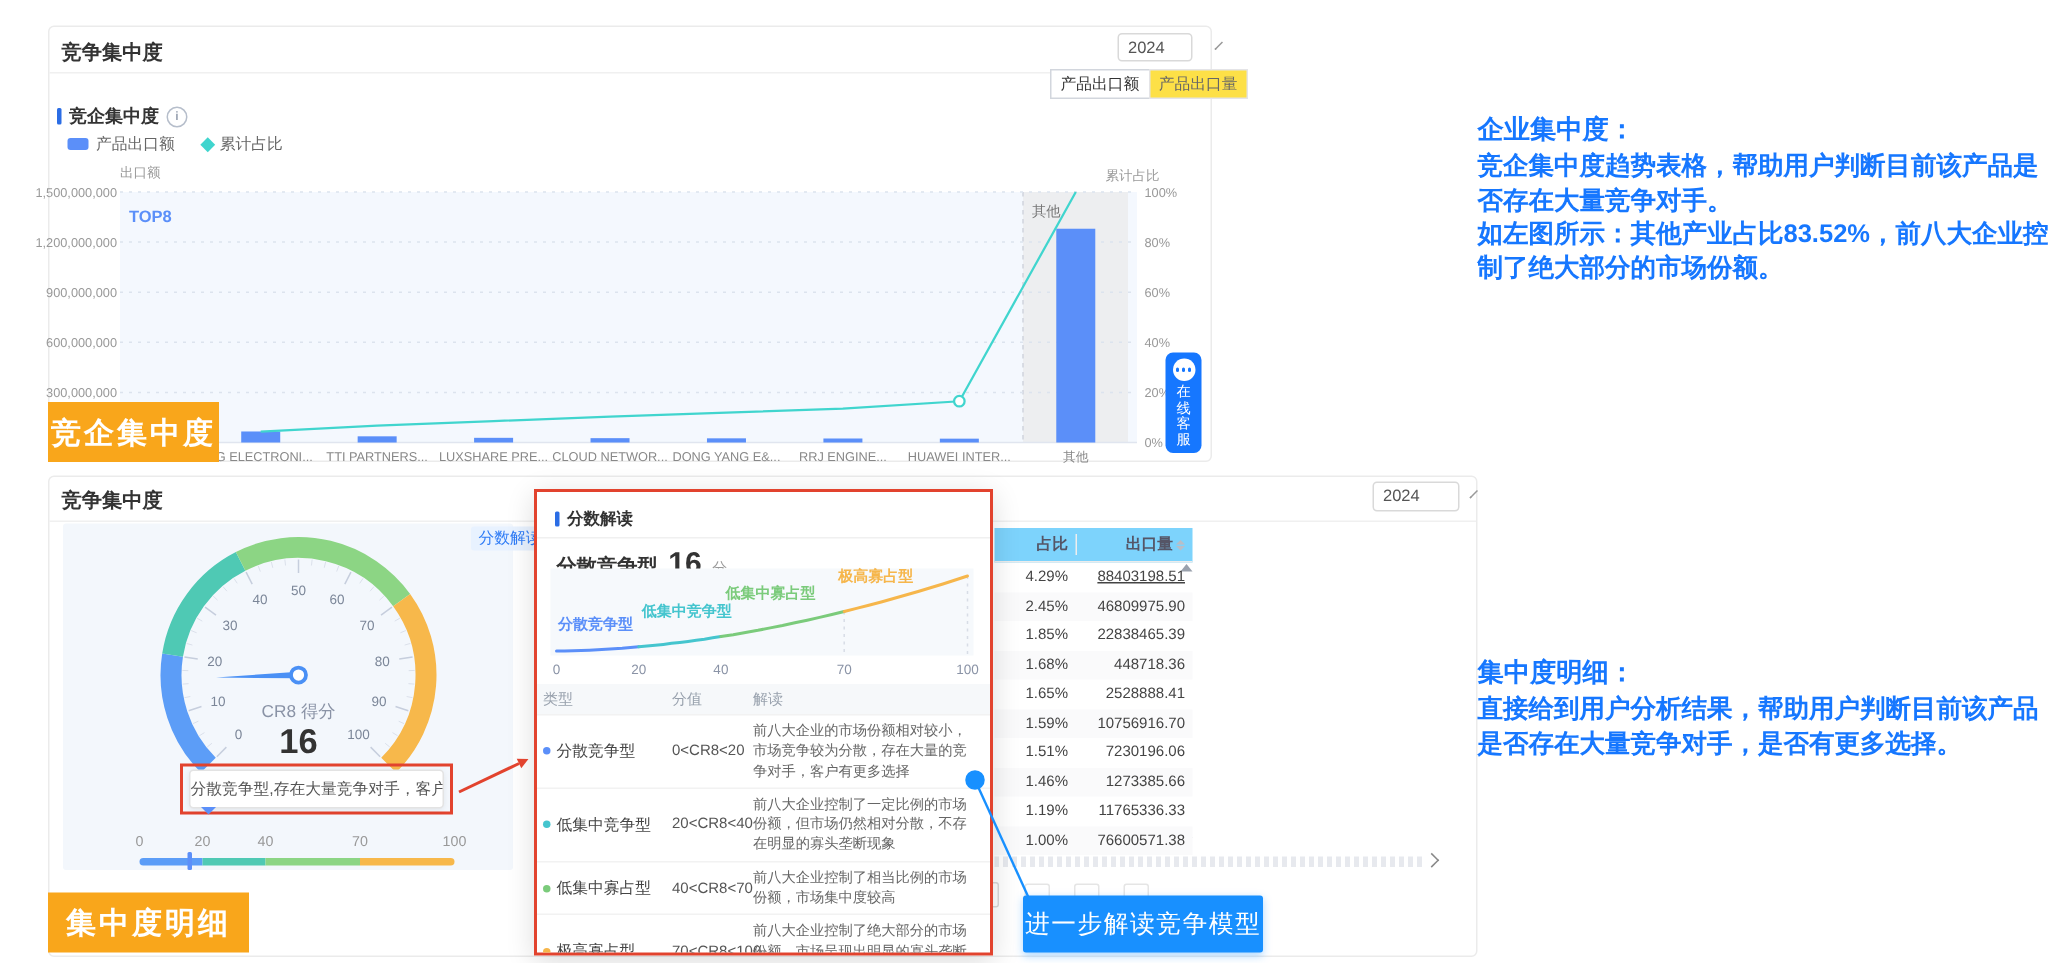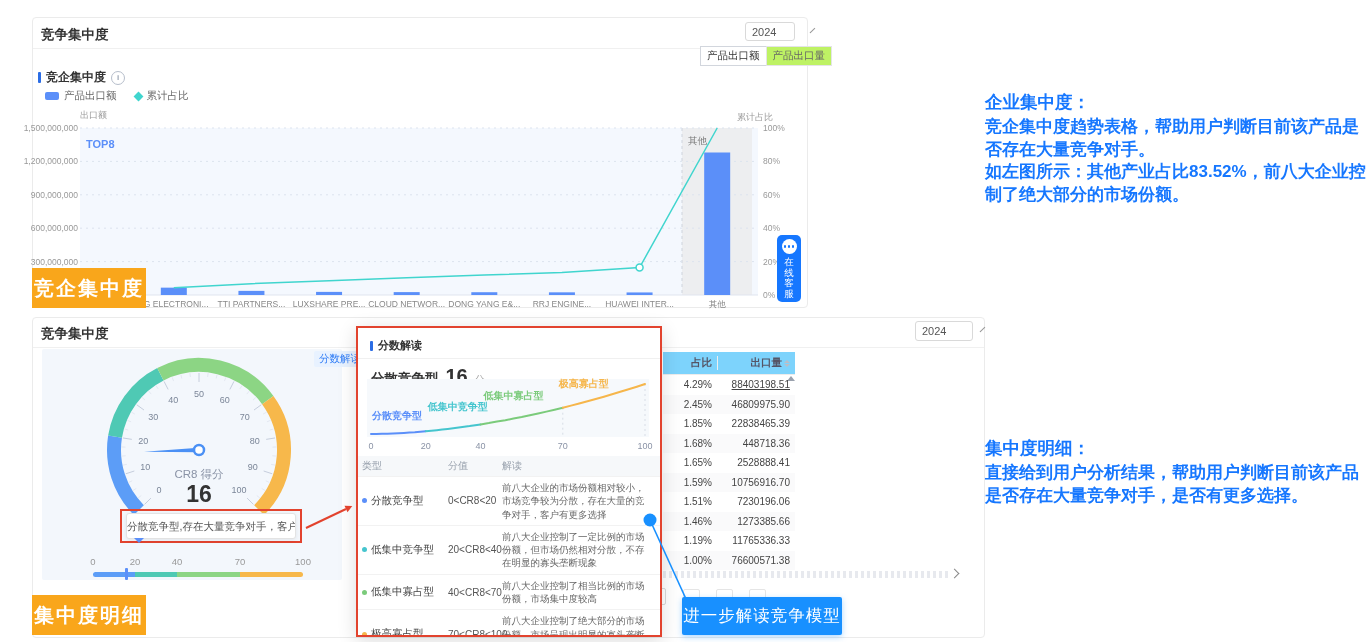--- a/index.html
+++ b/index.html
@@ -10,35 +10,35 @@
   #panel-top{left:32px;top:17px;width:776px;height:291px;}
   #panel-bottom{left:32px;top:317px;width:953px;height:321px;}
   .panel-title{position:absolute;font-size:13.5px;font-weight:600;color:#333;}
   .divider{position:absolute;height:1px;background:#f0f0f0;}
   .select{position:absolute;display:flex;align-items:center;justify-content:space-between;
           border:1px solid #d9d9d9;border-radius:3px;background:#fff;font-size:11px;color:#555;
           padding:0 6px;box-sizing:border-box;cursor:pointer;gap:36px;}
   .chev-down{width:6px;height:6px;border-right:1.2px solid #999;border-bottom:1.2px solid #999;
              transform:rotate(45deg);margin-top:-3px;}
   .tabs{position:absolute;display:flex;}
-  .tab{font-size:10.5px;color:#666;padding:2px 6px;background:#bef264;border:1px solid #e4e4e7;cursor:pointer;}
+  .tab{font-size:10.5px;color:#666;padding:2px 6px;background:#fde047;border:1px solid #e4e4e7;cursor:pointer;}
   .tab.active{background:#fff;border-color:#d2d6dd;color:#333;}
   .tab+.tab{margin-left:-1px;}
   .section-head{position:absolute;display:flex;align-items:center;gap:5px;font-size:12px;font-weight:700;color:#333;}
   .blue-bar{width:3px;height:11px;background:#2B6DE5;border-radius:1px;}
   .info{width:12px;height:12px;border:1px solid #b6becb;border-radius:50%;font-size:8px;color:#9aa3b2;
         display:inline-flex;align-items:center;justify-content:center;font-style:normal;}
   .legend{position:absolute;display:flex;gap:18px;align-items:center;font-size:10.5px;color:#666;}
   .legend-item{display:flex;align-items:center;gap:5px;}
   .lg-rect{width:14px;height:8px;border-radius:2px;background:#5B8FF9;}
   .lg-diamond{width:7px;height:7px;background:#40D5CE;transform:rotate(45deg);}
   .badge{position:absolute;background:#F9A61B;color:#fff;font-size:20px;font-weight:700;
          display:flex;align-items:center;justify-content:center;letter-spacing:2px;z-index:6;}
   #badge1{left:32px;top:268px;width:114px;height:40px;}
-  #badge2{left:32px;top:595px;width:114px;height:40px;}
+  #badge2{left:32px;top:595px;width:134px;height:40px;}
   #gauge-bg{left:42px;top:349px;width:300px;height:231px;background:#F3F7FC;border-radius:2px;}
   #score-link{left:314px;top:351px;display:flex;align-items:center;gap:3px;font-size:10.5px;color:#2F7CF6;
               background:#E8F2FF;border-radius:2px;padding:1px 5px;cursor:pointer;z-index:3;}
   #callout-red{left:120px;top:509px;width:182px;height:34px;border:2px solid #E2432E;box-sizing:border-box;z-index:4;}
   #callout-box{left:126px;top:513px;width:170px;height:26px;background:#fff;border:1px solid #e3e3e3;border-radius:3px;
                box-shadow:0 1px 4px rgba(0,0,0,.08);font-size:10.5px;color:#555;text-align:center;line-height:24px;
                box-sizing:border-box;z-index:4;white-space:nowrap;overflow:hidden;}
   #callout-pointer{left:134px;top:538px;width:0;height:0;border-left:5px solid transparent;border-right:5px solid transparent;
                    border-top:5px solid #5B8FF9;z-index:4;}
   #slider{left:93px;top:556px;width:212px;height:26px;z-index:2;}
@@ -95,21 +95,21 @@
   #chat{left:777px;top:235px;width:24px;height:67px;background:#1677FF;border-radius:5px;z-index:30;
         display:flex;flex-direction:column;align-items:center;padding-top:4px;box-sizing:border-box;cursor:pointer;}
   #chat-icon{width:15px;height:15px;background:#fff;border-radius:50%;display:flex;align-items:center;
              justify-content:center;gap:1.5px;margin-bottom:3px;}
   .chatdot{width:2.5px;height:2.5px;background:#1677FF;border-radius:50%;}
   #chat-label{display:flex;flex-direction:column;align-items:center;color:#fff;font-size:9.5px;line-height:10.5px;}
   
   .anno{position:absolute;width:382px;color:#1677FF;z-index:5;}
   .anno-h{font-size:17.5px;font-weight:700;margin-bottom:2px;}
   .anno-b{font-size:17px;font-weight:600;line-height:1.33;}
-  #anno1{left:985px;top:90px;}
+  #anno1{left:985px;top:74px;}
   #anno2{left:985px;top:436px;}
   svg{position:absolute;overflow:visible;}
   #combo-chart{left:30px;top:104px;z-index:2;}
   #gauge-chart{left:60px;top:340px;z-index:2;}
   #connector{left:638px;top:508px;z-index:21;}
   #red-arrow{left:300px;top:498px;z-index:21;}
   #curve-chart{left:6px;top:47px;}
 </style>
 </head>
 <body>

